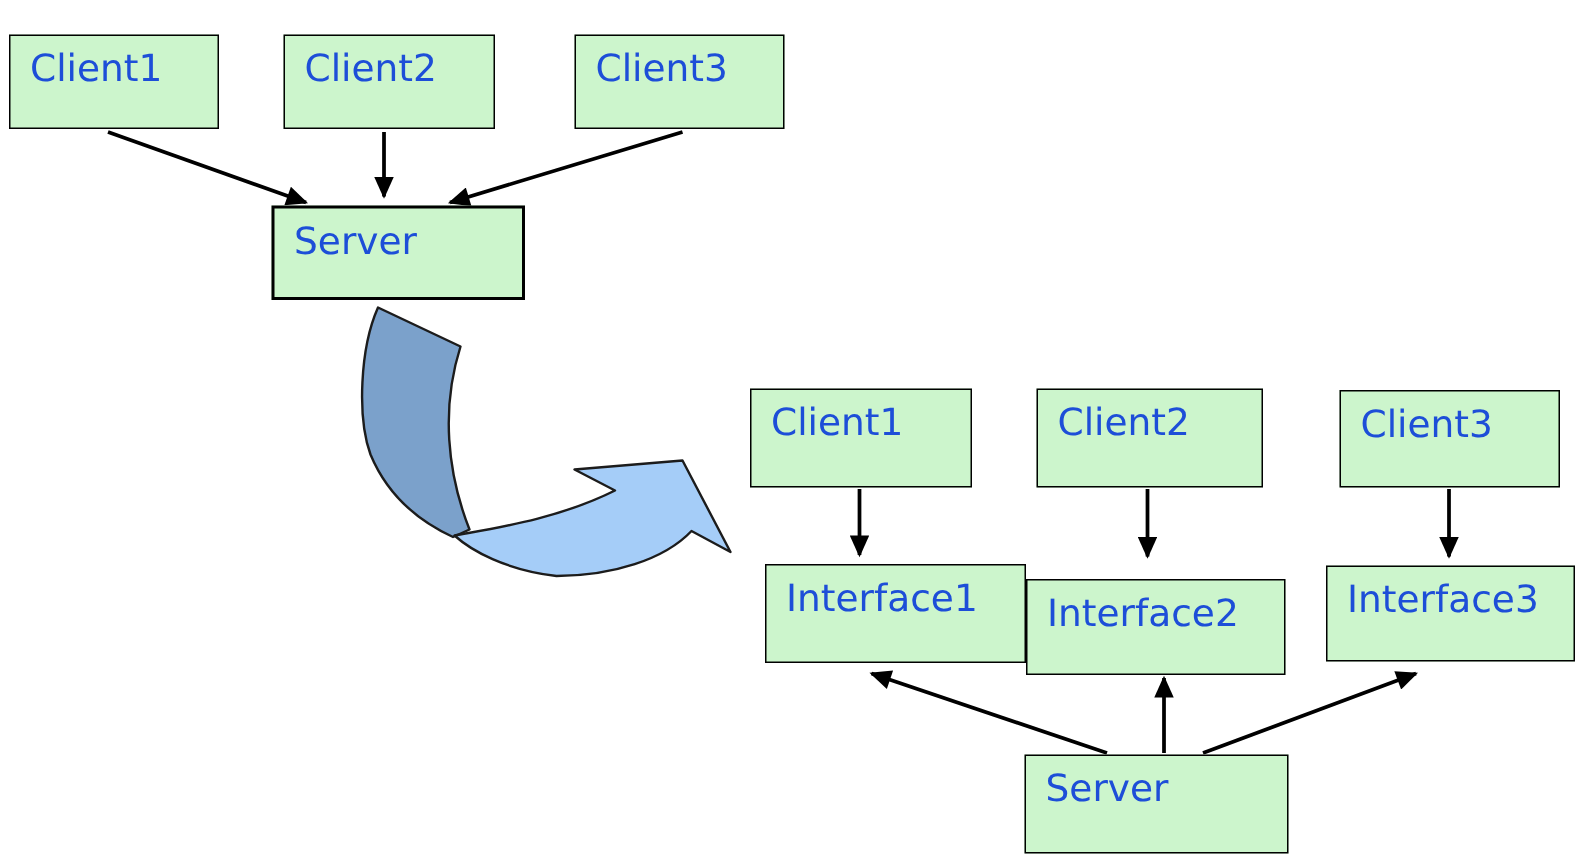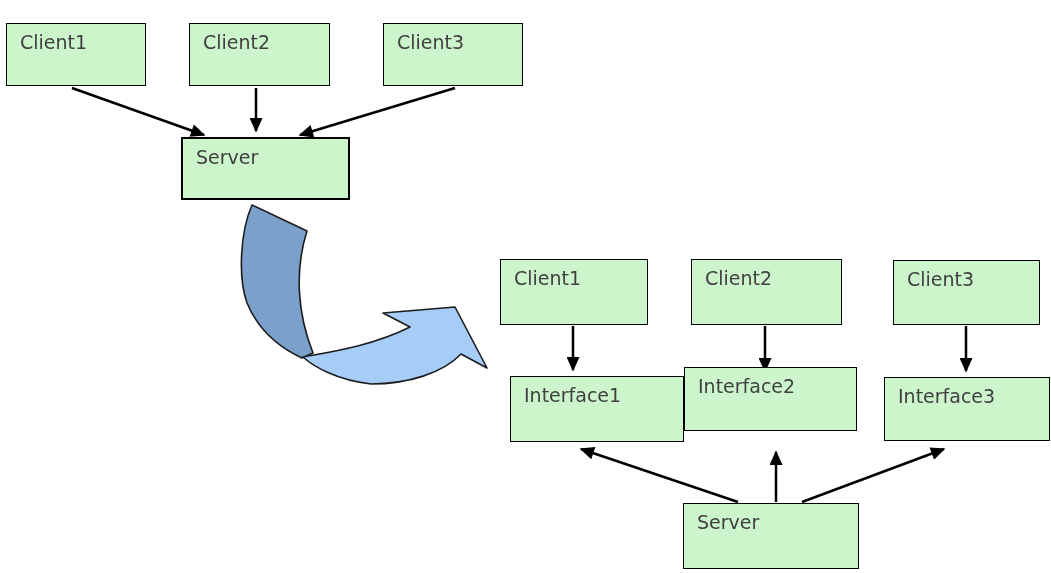--- a/index.html
+++ b/index.html
@@ -17,22 +17,22 @@
     background:var(--bg);
     overflow:hidden;
     font-family:"DejaVu Sans","Liberation Sans",sans-serif;
   }
   .layer{position:absolute;left:0;top:0;width:1051px;height:573px;}
   .node{
     position:absolute;
     box-sizing:border-box;
     background:var(--node-fill);
     border:1.5px solid var(--node-border);
-    color:#404040;
-    font-size:19px;
+    color:#1d4ed8;
+    font-size:25px;
     line-height:1.1;
     padding:8px 0 0 13px;
     white-space:nowrap;
   }
   .edge{stroke:var(--edge-color);stroke-width:2.5;fill:none;}
   .arrowhead-path{fill:var(--edge-color);stroke:none;}
   .swoosh-dark{fill:var(--trans-dark);stroke:#1c1c1c;stroke-width:1.6;stroke-linejoin:round;}
   .swoosh-light{fill:var(--trans-light);stroke:#1c1c1c;stroke-width:1.6;stroke-linejoin:round;}
 </style>
 </head>
@@ -79,17 +79,17 @@
 
   <div class="node" style="left:6px;top:23px;width:140px;height:63px;">Client1</div>
   <div class="node" style="left:189px;top:23px;width:141px;height:63px;">Client2</div>
   <div class="node" style="left:383px;top:23px;width:140px;height:63px;">Client3</div>
   <div class="node" style="left:181px;top:137px;width:169px;height:63px;border-width:2px;">Server</div>
 
   <div class="node" style="left:500px;top:259px;width:148px;height:66px;">Client1</div>
   <div class="node" style="left:691px;top:259px;width:151px;height:66px;">Client2</div>
   <div class="node" style="left:893px;top:260px;width:147px;height:65px;">Client3</div>
   <div class="node" style="left:510px;top:376px;width:174px;height:66px;">Interface1</div>
-  <div class="node" style="left:684px;top:367px;width:173px;height:64px;">Interface2</div>
+  <div class="node" style="left:684px;top:386px;width:173px;height:64px;">Interface2</div>
   <div class="node" style="left:884px;top:377px;width:166px;height:64px;">Interface3</div>
   <div class="node" style="left:683px;top:503px;width:176px;height:66px;">Server</div>
 
 </div>
 
 </body></html>

